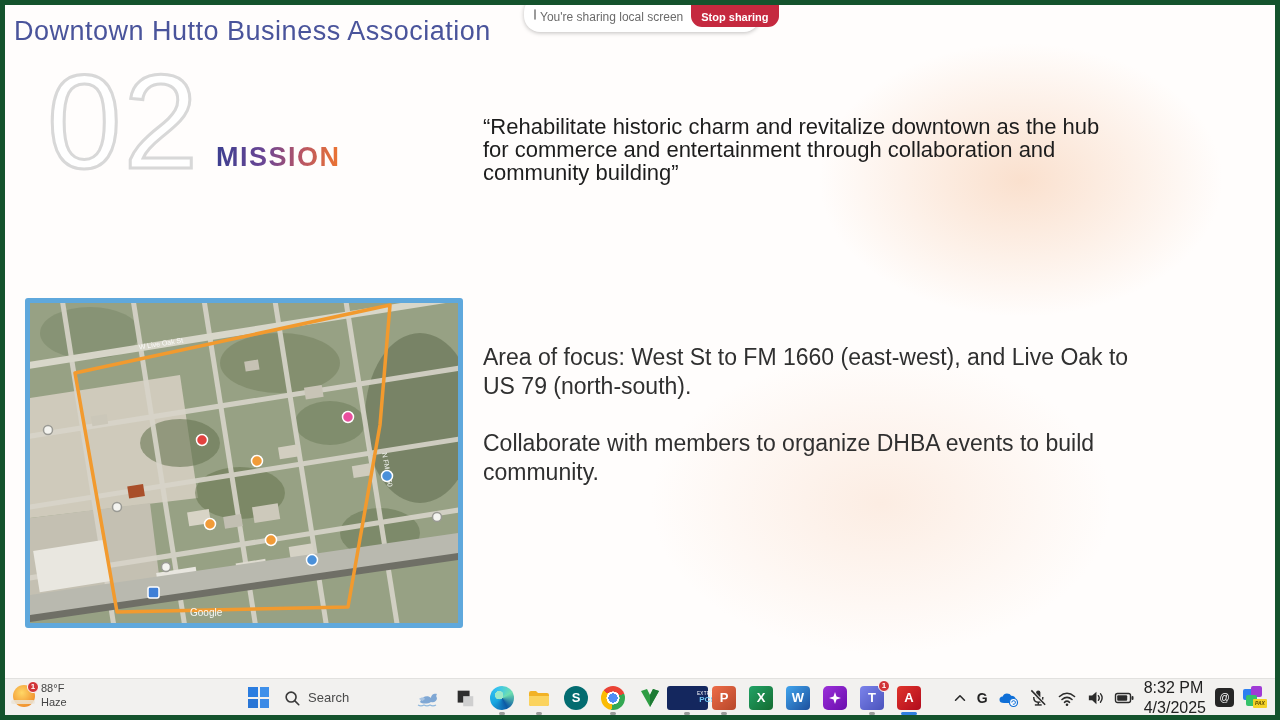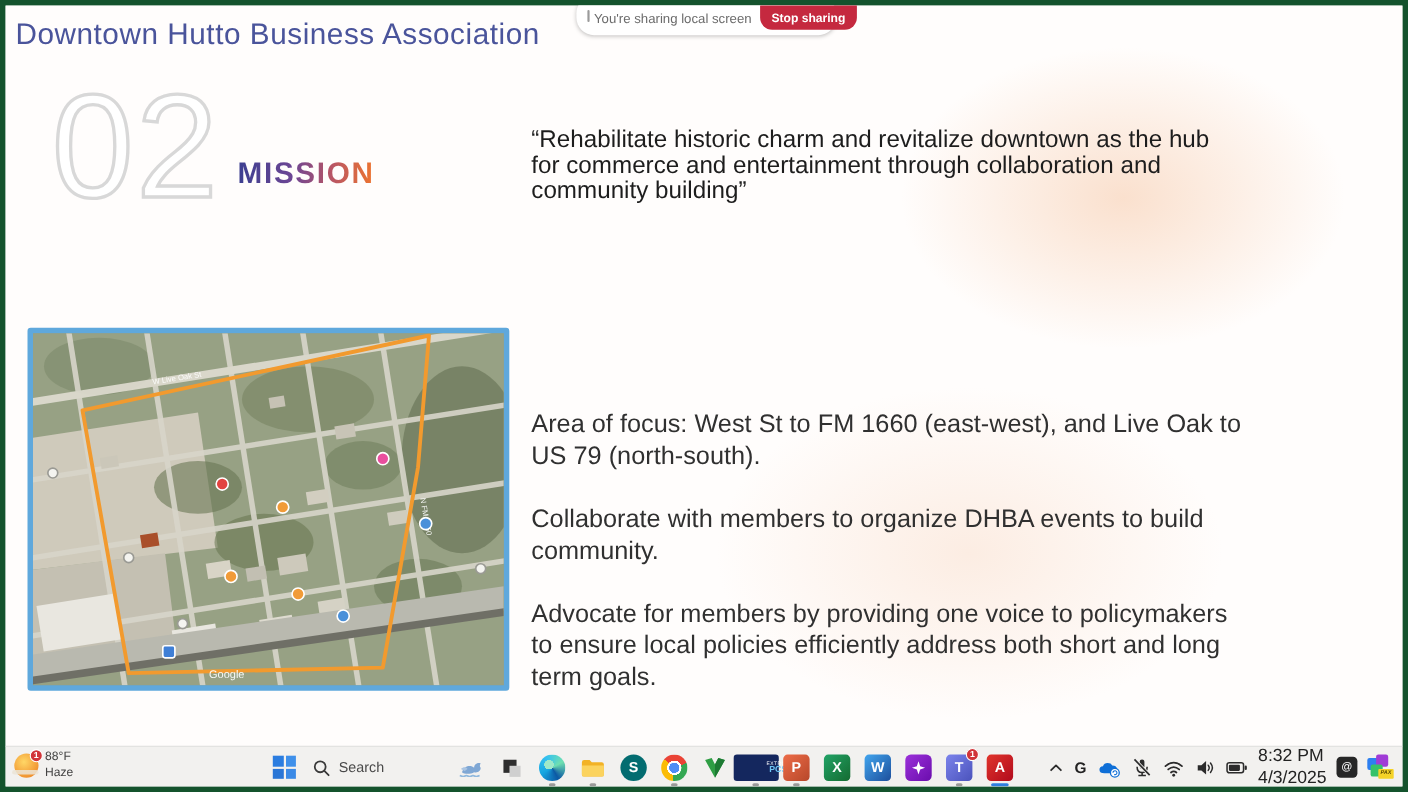--- a/index.html
+++ b/index.html
@@ -14,37 +14,37 @@
     background:
       radial-gradient(280px 190px at 80% 26%, rgba(247,205,175,.6), rgba(247,205,175,0) 72%),
       radial-gradient(320px 210px at 69% 74%, rgba(247,210,185,.38), rgba(247,210,185,0) 72%),
       #fffdfc;
   }
   .slide-title {
     position:absolute; left:9px; top:11px;
     font-size:27px; font-weight:400; letter-spacing:.5px; color:#4a549b;
   }
   .big-number {
-    position:absolute; left:42px; top:62px;
+    position:absolute; left:42px; top:50px;
     font-size:134px; font-weight:200; line-height:1; letter-spacing:2px;
     color:#fff; -webkit-text-stroke:3px #d8d8d8;
   }
   .section-label {
     position:absolute; left:211px; top:137px;
     font-size:27px; font-weight:700; letter-spacing:1.5px;
     background:linear-gradient(90deg,#3c3f90 0%,#6d4694 40%,#b75566 68%,#ef752d 100%);
     -webkit-background-clip:text; background-clip:text; color:transparent;
   }
   .quote {
     position:absolute; left:478px; top:110px; width:780px;
     font-size:22px; line-height:23px; color:#1d1d1d;
   }
   .quote span { display:block; }
   .body-text { position:absolute; left:478px; top:338px; width:775px; color:#303030; }
-  .body-text p { margin-bottom:28px; font-size:23px; line-height:29px;margin-top:28px; }
+  .body-text p { margin-bottom:28px; font-size:23px; line-height:29px; }
   .body-text p span { display:block; }
   
   .map {
     position:absolute; left:20px; top:293px; width:438px; height:330px;
     border:5px solid #5fa8dc; border-radius:3px; background:#97a184; overflow:hidden;
   }
   
   .share-banner {
     position:absolute; left:519px; top:-9px; width:236px; height:36px;
     background:#fff; border-radius:16px; box-shadow:0 1px 4px rgba(0,0,0,.25);
@@ -203,25 +203,20 @@
 
     <div class="body-text">
       <p>
         <span>Area of focus: West St to FM 1660 (east-west), and Live Oak to</span>
         <span>US 79 (north-south).</span>
       </p>
       <p>
         <span>Collaborate with members to organize DHBA events to build</span>
         <span>community.</span>
       </p>
-      <p>
-        <span>Advocate for members by providing one voice to policymakers</span>
-        <span>to ensure local policies efficiently address both short and long</span>
-        <span>term goals.</span>
-      </p>
     </div>
   </div>
 
   <div class="share-banner">
     <span class="share-icon"></span>
     <span class="msg">You're sharing local screen</span>
     <button class="stop-btn">Stop sharing</button>
   </div>
 
   <div class="taskbar">

